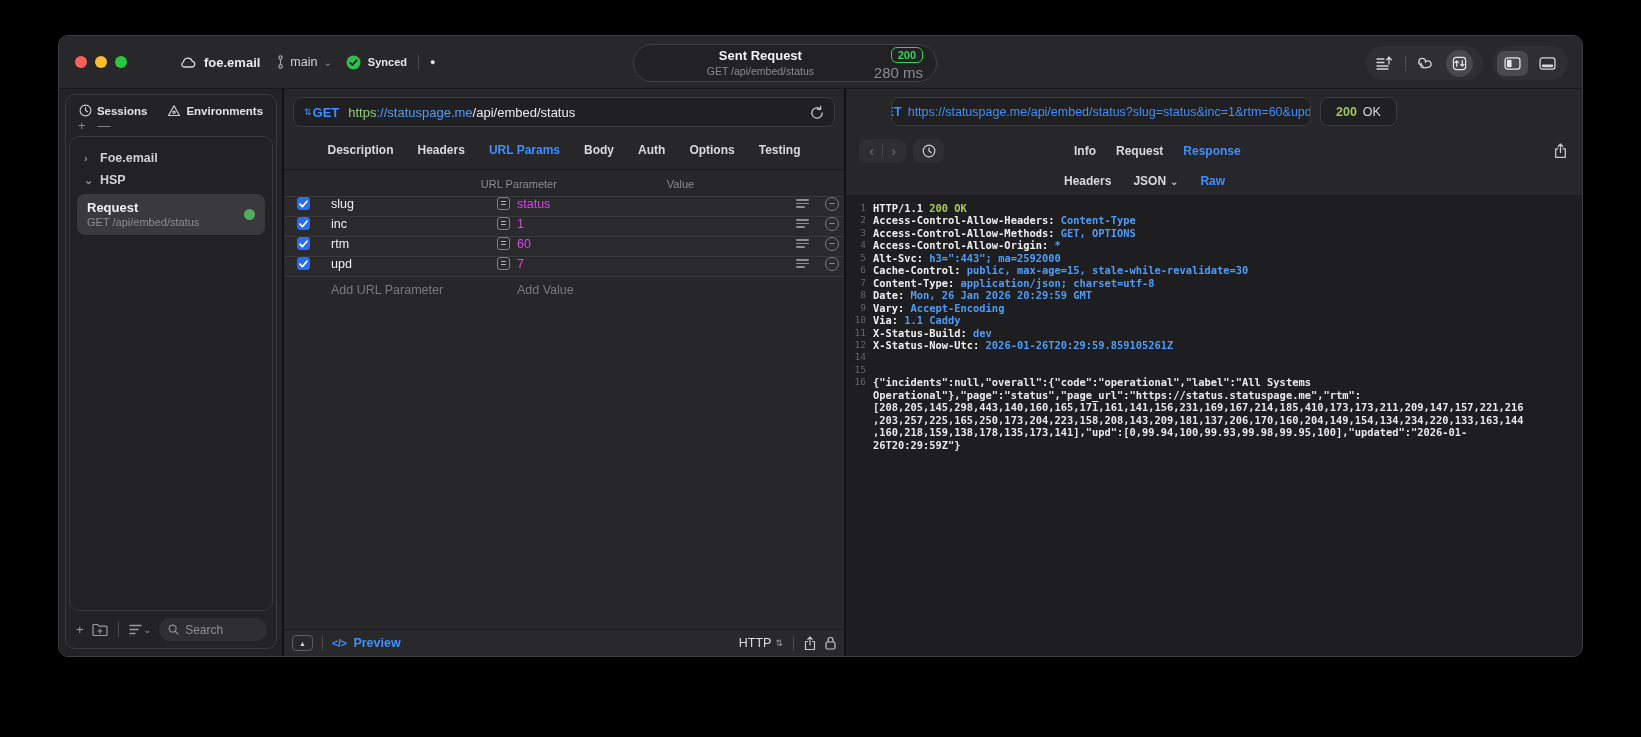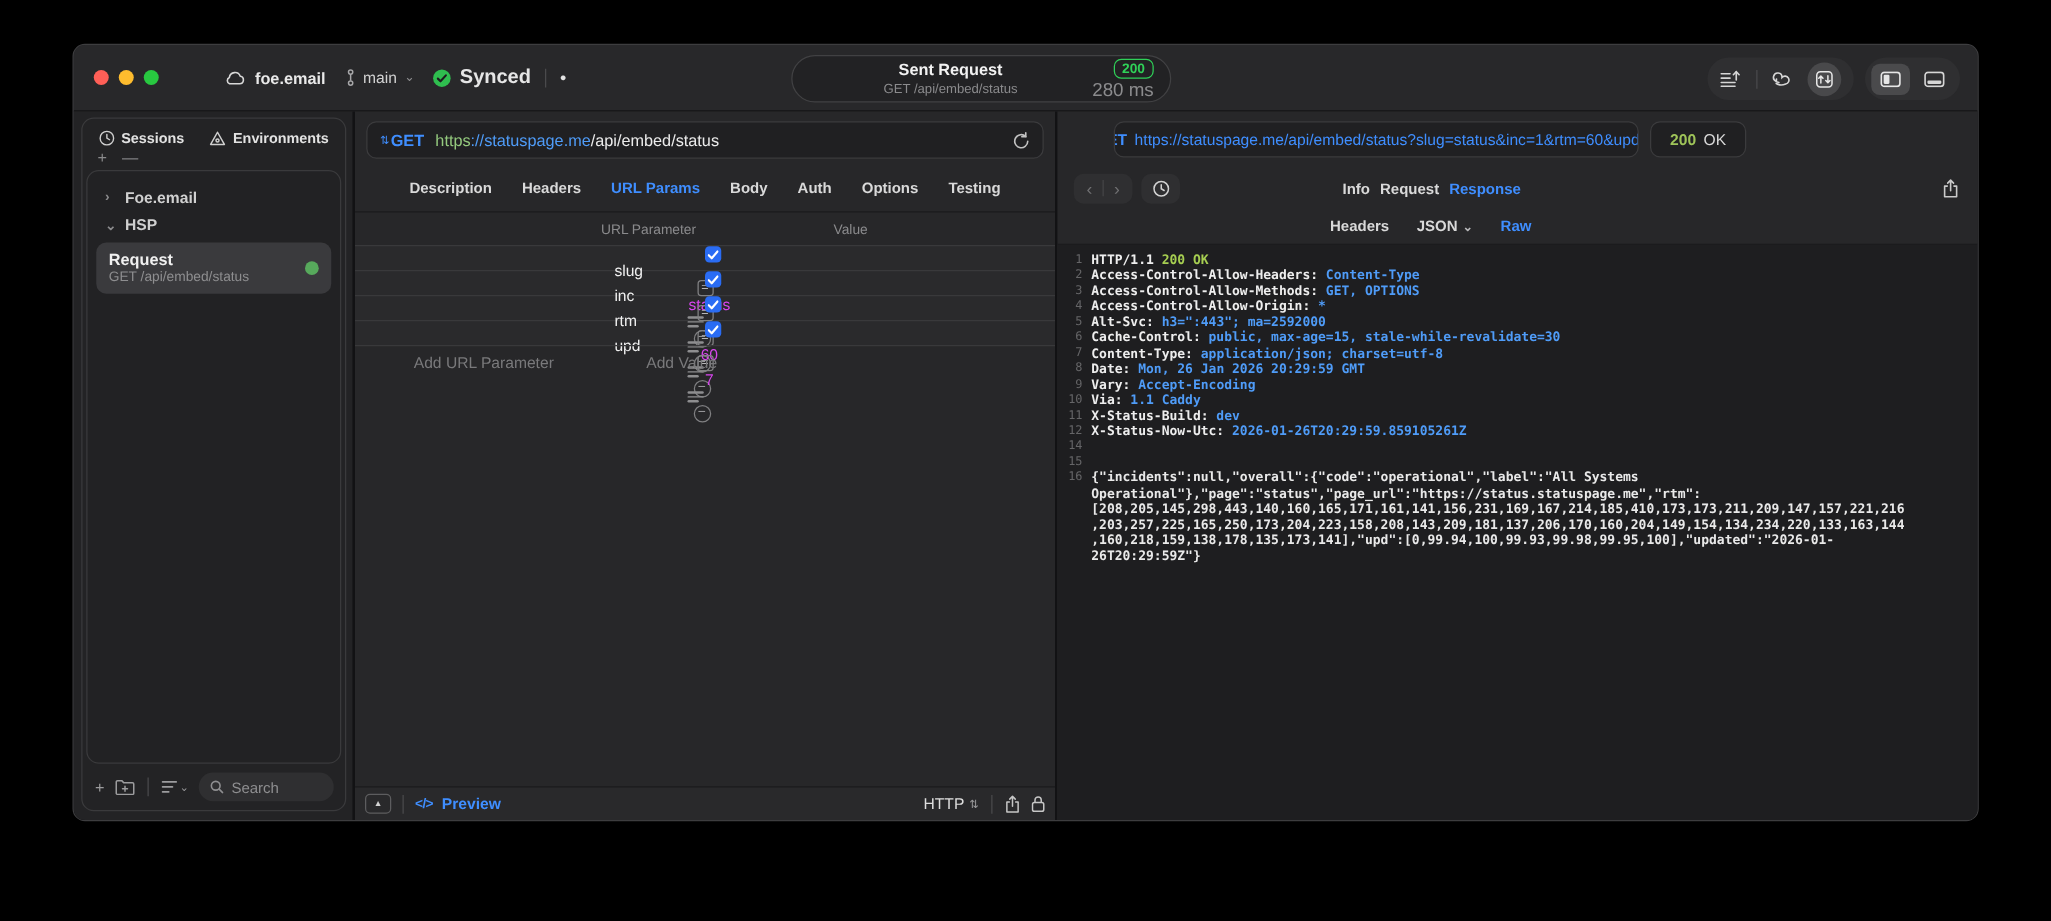--- a/index.html
+++ b/index.html
@@ -12,21 +12,21 @@
   
   .titlebar { height: 53px; flex-shrink: 0; background: #28282a; border-bottom: 1px solid #18181a;
               display: flex; align-items: center; padding: 0 16px; position: relative; }
   .traffic { display: flex; gap: 8px; }
   .tl { width: 12px; height: 12px; border-radius: 50%; }
   .tl.red { background: #ff5f57; } .tl.yellow { background: #febc2e; } .tl.green { background: #28c840; }
   .tb-left { display: flex; align-items: center; margin-left: 52px; color: #d8d8d8; }
   .tb-project { font-size: 13px; font-weight: 600; color: #e9e9e9; margin-left: 7px; }
   .tb-branch { font-size: 12.5px; color: #d2d2d2; margin-left: 5px; }
   .tb-chev { font-size: 10px; color: #8e8e90; margin-left: 6px; }
-  .tb-sync { font-size: 16px; font-weight: 600; color: #e6e6e6; margin-left: 7px; }
+  .tb-sync { font-size: 11px; font-weight: 600; color: #e6e6e6; margin-left: 7px; }
   .vdiv { width: 1px; height: 15px; background: #4a4a4c; margin: 0 11px; }
   .rec-dot { color: #e3e3e3; font-size: 9px; }
   .branch-icon { margin-left: 16px; color: #a6a6a8; display: flex; }
   .sync-icon { margin-left: 14px; display: flex; }
 
   .tb-pill { position: absolute; left: 574px; top: 8px; width: 304px; height: 38px;
              background: #222224; border: 1px solid #414143; border-radius: 19px;
              display: flex; align-items: center; padding: 0 13px; }
   .tb-pill-center { flex: 1; text-align: center; line-height: 1.25; }
   .tb-req-title { font-size: 13px; font-weight: 600; color: #f2f2f2; }
@@ -84,21 +84,21 @@
   .u-path { color: #ececec; }
   .refresh-icon { margin-left: auto; color: #c2c2c2; display: flex; }
   .tabs-row { display: flex; justify-content: center; gap: 24px; padding: 11px 0 12px; font-size: 12px;
               font-weight: 600; color: #d9d9d9; border-bottom: 1px solid #1b1b1d; }
   .tab { cursor: default; }
   .tab.active { color: #3f8eff; }
   .subchev { font-size: 10px; color: #b9b9bb; margin-left: 4px; }
 
   .param-header { display: flex; color: #8b8b8d; font-size: 11px; padding: 8px 0 6px; justify-content: center; }
   .ph-name { margin-left: 47px; width: 186px; }
-  .param-row { height: 20px; display: flex; align-items: center; background: #2a2a2c; border-top: 1px solid #39393b; flex-direction: column; }
+  .param-row { height: 20px; display: flex; align-items: flex-start; background: #2a2a2c; border-top: 1px solid #39393b; }
   .cb { width: 13px; height: 13px; margin-left: 13px; background: #2a6cf4; border-radius: 3.5px;
         display: flex; align-items: center; justify-content: center; flex-shrink: 0; }
   .pname { margin-left: 21px; width: 166px; font-size: 12.5px; color: #f0f0f0; }
   .eqbox { width: 13px; height: 13px; border: 1px solid #828284; border-radius: 3px; color: #b6b6b8;
            font-size: 10px; line-height: 11px; text-align: center; flex-shrink: 0; }
   .pvalue { margin-left: 7px; font-size: 12.5px; color: #d946ef; flex: 1; }
   .drag { width: 14px; margin-right: 15px; flex-shrink: 0; }
   .drag i { display: block; height: 1.5px; background: #8e8e90; margin: 2px 0; border-radius: 1px; }
   .drag i:nth-child(1) { width: 13px; } .drag i:nth-child(2) { width: 13px; } .drag i:nth-child(3) { width: 9px; }
   .rm { width: 14px; height: 14px; border: 1.2px solid #7f7f81; border-radius: 50%; color: #9e9ea0;
@@ -125,21 +125,21 @@
   .resp-method { font-weight: 700; }
   .resp-status-box { height: 29px; background: #202022; border: 1px solid #3b3b3d; border-radius: 8px;
                      display: flex; align-items: center; gap: 6px; padding: 0 15px; font-size: 12.5px; font-weight: 600; }
   .resp-code { color: #9fc459; } .resp-ok { color: #dadada; font-weight: 400; }
   .resp-nav { height: 33px; flex-shrink: 0; display: flex; align-items: center; padding: 0 13px; position: relative; }
   .hist { display: flex; align-items: center; height: 24px; background: #2f2f31; border-radius: 8px; padding: 0 2px; }
   .hist-btn { width: 21px; text-align: center; color: #717173; font-size: 14px; line-height: 22px; }
   .hist .vdiv { margin: 0; height: 13px; background: #454547; }
   .clock-btn { width: 31px; height: 24px; background: #2f2f31; border-radius: 8px; margin-left: 7px;
                display: flex; align-items: center; justify-content: center; color: #d2d2d2; }
-  .resp-tabs { position: absolute; left: 228px; display: flex; gap: 8px; font-size: 12px; font-weight: 600; color: #d9d9d9; }
+  .resp-tabs { position: absolute; left: 228px; display: flex; gap: 20px; font-size: 12px; font-weight: 600; color: #d9d9d9; }
   .share-top { position: absolute; right: 15px; color: #cacaca; display: flex; }
   .resp-subtabs { height: 29px; flex-shrink: 0; display: flex; align-items: center; padding-left: 218px; gap: 22px;
                   font-size: 12px; font-weight: 600; color: #d9d9d9; border-bottom: 1px solid #1b1b1d; }
   .code { flex: 1; background: #1e1e20; padding-top: 6px; font-family: "DejaVu Sans Mono", monospace;
           font-size: 10.4px; line-height: 12.45px; font-weight: bold; color: #e9e9e9; overflow: hidden; }
   .cline { display: flex; min-height: 12.45px; }
   .ln { width: 27px; flex-shrink: 0; text-align: right; padding-right: 7px; color: #656567;
         font-weight: normal; font-size: 9.5px; }
   .lc { width: 655px; white-space: pre-wrap; overflow-wrap: break-word; }
   .hname { color: #eeeeee; }

